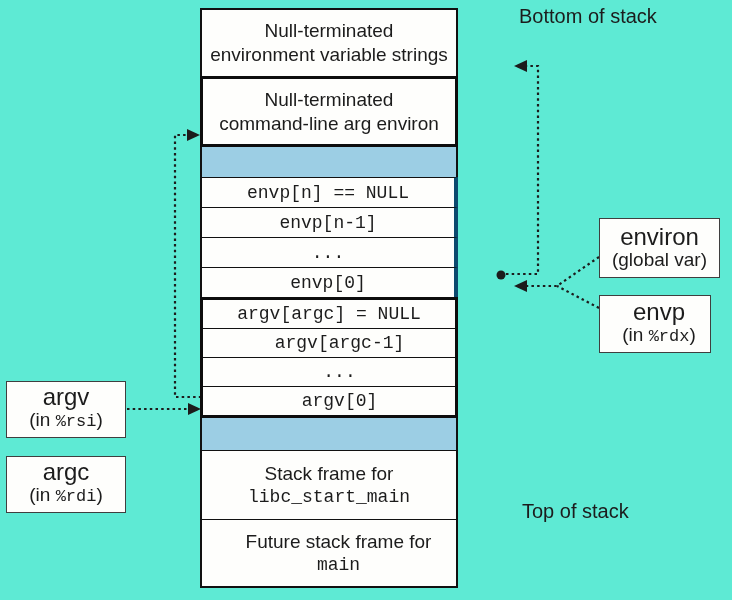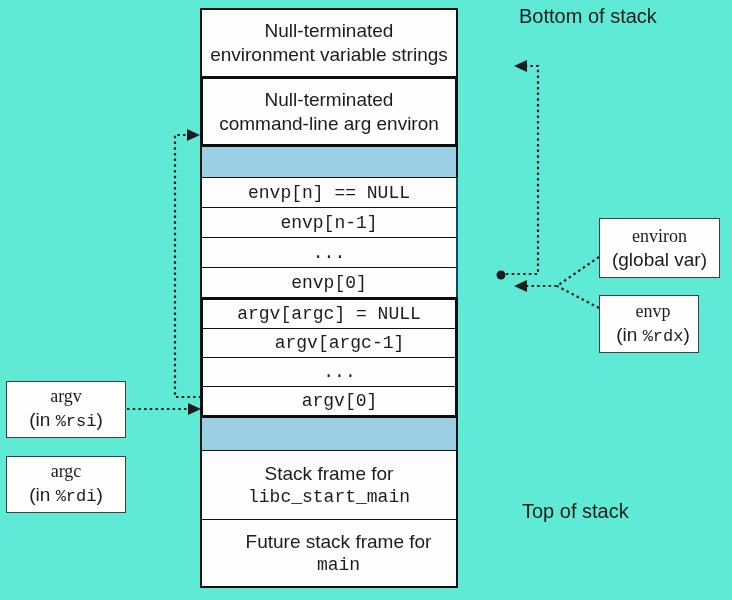--- a/index.html
+++ b/index.html
@@ -55,21 +55,21 @@
     border-left: 2px solid #111;
     border-right: 2px solid #111;
   }
   .band1 { height: 30px; }
   .band2 { height: 32px; }
 
   .mrow {
     height: 30px;
     display: flex; align-items: center; justify-content: center;
     border-left: 2px solid #111;
-    border-right: 2px solid #0c4a6e;
+    border-right: 4px solid #0c4a6e;
     border-top: 1.5px solid #111;
     font-family: "Liberation Mono", monospace;
     font-size: 18px;
     background: #fefefc;
   }
   .box-thick-argv {
     height: 121px;
     display: flex; flex-direction: column;
   }
   .irow {
@@ -98,27 +98,27 @@
   
   .reg-box {
     position: absolute;
     box-sizing: border-box;
     border: 1.5px solid #3f3f3f;
     background: #fefefc;
     display: flex; flex-direction: column;
     align-items: center; justify-content: center;
     text-align: center;
   }
-  .reg-name { font-family: Liberation Serif, serif; font-size: 18px; line-height: 23px; }
+  .reg-name { font-family: Liberation Sans, sans-serif; font-size: 24px; line-height: 23px; }
   .reg-loc  { font-size: 19px; line-height: 24px; }
   .reg-loc .mono { font-size: 17px; }
   #box-argv    { left: 6px;   top: 381px; width: 120px; height: 57px; }
   #box-argc    { left: 6px;   top: 456px; width: 120px; height: 57px; }
   #box-environ { left: 599px; top: 218px; width: 121px; height: 60px; }
-  #box-envp    { left: 599px; top: 295px; width: 100px; height: 58px; padding-left: 8px; }
+  #box-envp    { left: 599px; top: 295px; width: 112px; height: 58px; padding-left: 8px; }
 
   
   .corner-label {
     position: absolute;
     font-size: 20px;
     color: #1c1c1c;
     white-space: nowrap;
   }
   #lbl-bottom { left: 519px; top: 5px; }
   #lbl-top    { left: 522px; top: 500px; }

